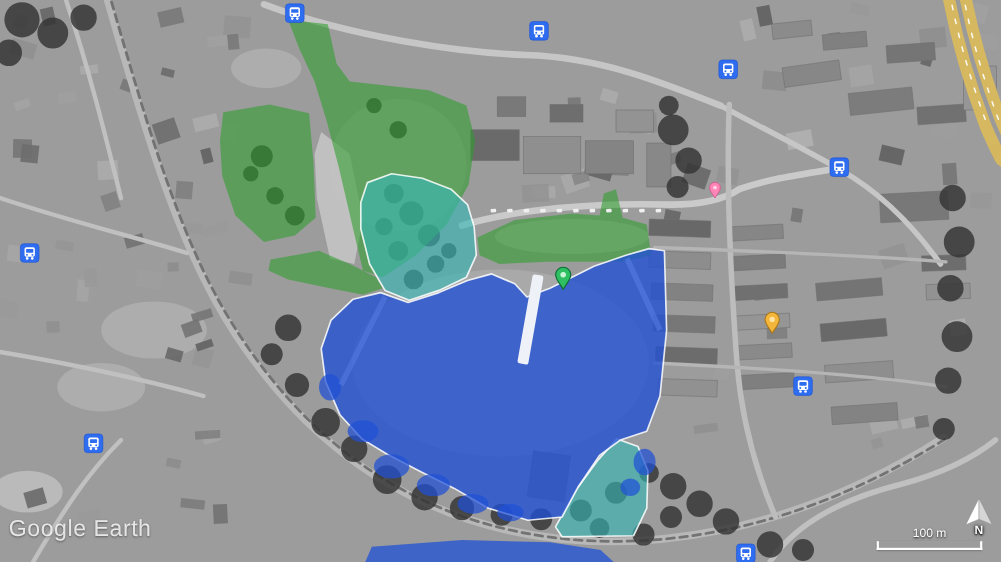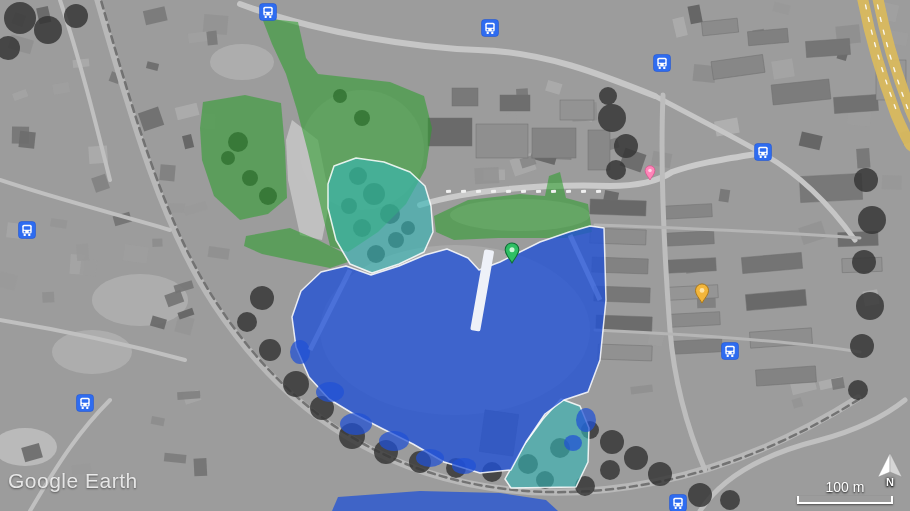--- a/index.html
+++ b/index.html
@@ -6,21 +6,21 @@
   .stage{position:relative;width:910px;height:511px;overflow:hidden;
          font-family:"Liberation Sans",sans-serif;background:#9c9c9c;}
   svg{display:block;}
   .hud{position:absolute;color:#fff;}
   .watermark{left:8px;top:469px;font-size:21px;letter-spacing:.5px;
              color:rgba(255,255,255,.82);text-shadow:0 1px 2px rgba(0,0,0,.45);}
   .attribution{left:8px;top:493px;font-size:7.5px;line-height:9px;
                color:rgba(255,255,255,.78);text-shadow:0 1px 1px rgba(0,0,0,.8);}
   .scalebar{left:797px;top:479px;width:96px;text-align:center;
             text-shadow:0 1px 2px rgba(0,0,0,.9);}
-  .scalebar .scale-label{font-size:14px;display:block;margin-bottom:1px;}
+  .scalebar .scale-label{font-size:11px;display:block;margin-bottom:1px;}
   .scalebar .scale-line{height:6px;border-left:2px solid #fff;
             border-right:2px solid #fff;border-bottom:2px solid #fff;
             box-shadow:0 1px 2px rgba(0,0,0,.5);}
   .compass{left:877px;top:452px;width:26px;text-align:center;}
   .compass .compass-label{font-size:11px;font-weight:bold;display:block;
             margin-top:-2px;text-shadow:0 0 3px #000,0 1px 2px #000;}
 </style>
 </head>
 <body>
 

